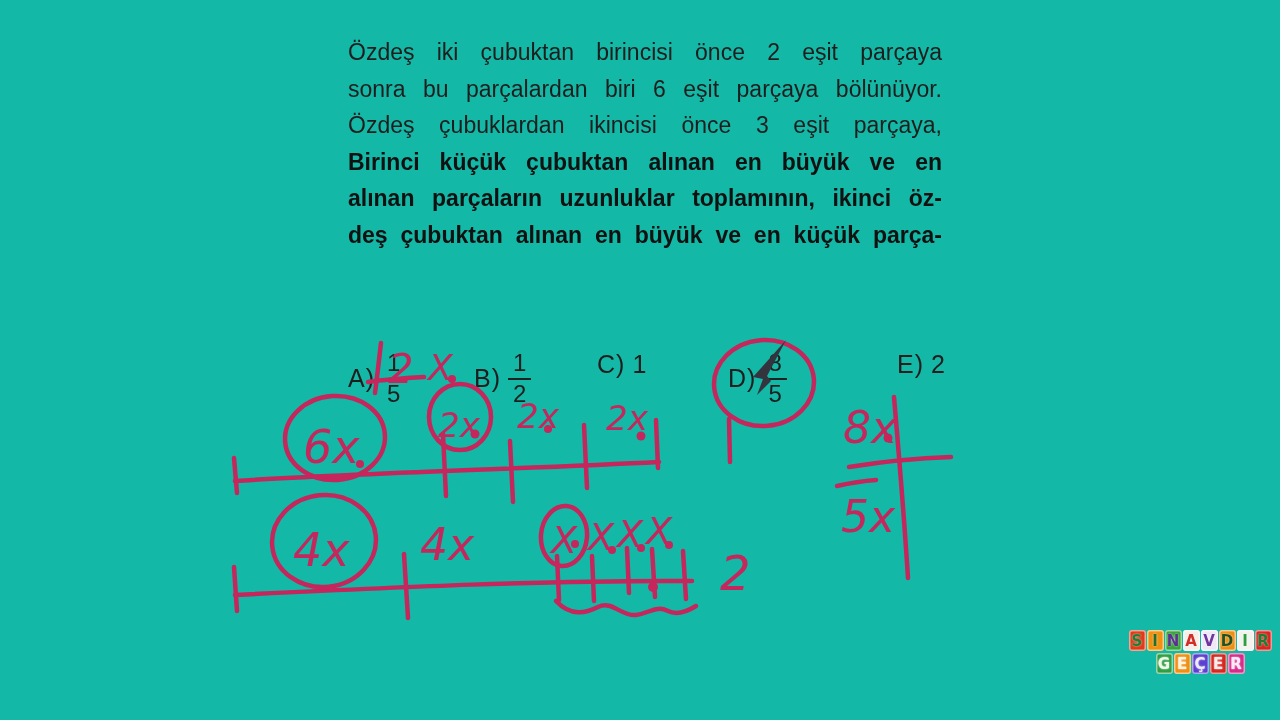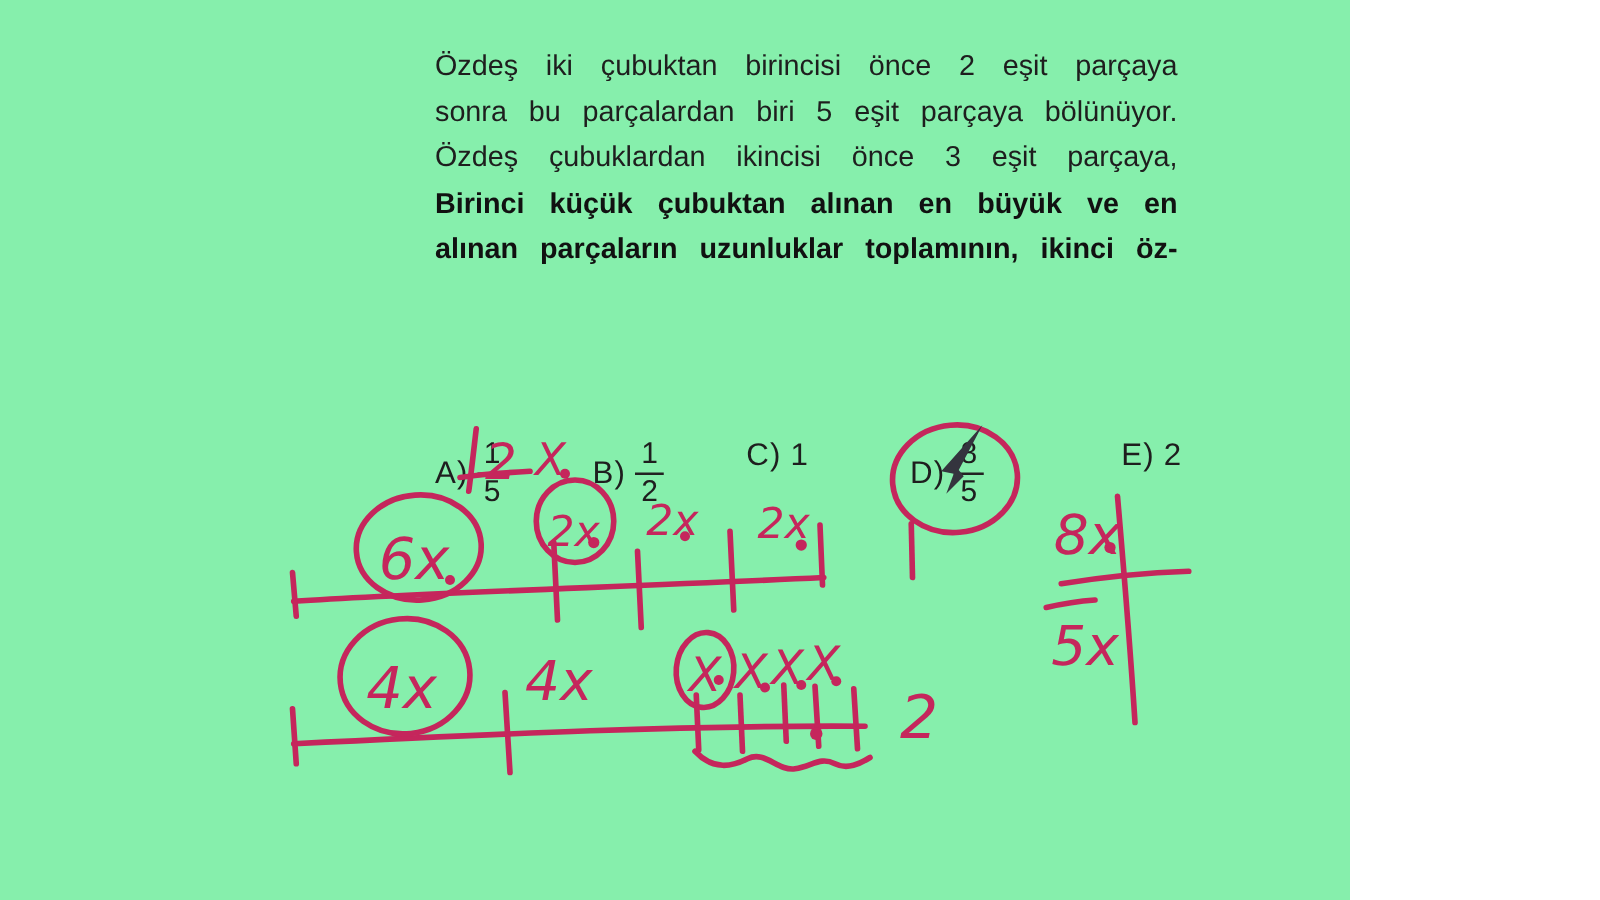--- a/index.html
+++ b/index.html
@@ -1,16 +1,16 @@
 <!DOCTYPE html>
 <html><head>
 <meta charset="utf-8">
 <style>
   html,body{margin:0;padding:0;background:#ffffff;}
-  .canvas{position:relative;width:1080px;height:720px;background:#86efac;overflow:hidden;
+  .canvas{position:relative;width:1280px;height:720px;background:#14b8a6;overflow:hidden;
           font-family:"Liberation Sans", sans-serif;}
   
   .question{position:absolute;left:348px;top:34px;width:594px;color:#1e1e1e;
             font-size:23px;line-height:36.5px;}
   .qline{text-align:justify;text-align-last:justify;white-space:normal;}
   .qline.bold{font-weight:bold;color:#111;}
   .qline.last{text-align-last:left;}
   
   .opt{position:absolute;top:350px;display:flex;align-items:center;gap:7px;
        color:#1e1e1e;font-size:25px;}
@@ -31,24 +31,25 @@
          box-shadow:inset 0 0 0 1.5px rgba(255,255,255,.55);
          text-shadow:0 0 2px rgba(255,255,255,.8);}
 </style>
 </head>
 <body>
 
 <div class="canvas">
 
   <div class="question">
     <div class="qline">Özdeş iki çubuktan birincisi önce 2 eşit parçaya</div>
-    <div class="qline">sonra bu parçalardan biri 5 eşit parçaya bölünüyor.</div>
+    <div class="qline">sonra bu parçalardan biri 6 eşit parçaya bölünüyor.</div>
     <div class="qline">Özdeş çubuklardan ikincisi önce 3 eşit parçaya,</div>
     <div class="qline bold">Birinci küçük çubuktan alınan en büyük ve en</div>
     <div class="qline bold">alınan parçaların uzunluklar toplamının, ikinci öz-</div>
+    <div class="qline bold">deş çubuktan alınan en büyük ve en küçük parça-</div>
   </div>
 
   <div class="opt" style="left:348px">
     <span class="olabel">A)</span>
     <span class="frac">
       <span class="num">1</span>
       <span class="den">5</span>
     </span>
   </div>
   <div class="opt" style="left:474px">

